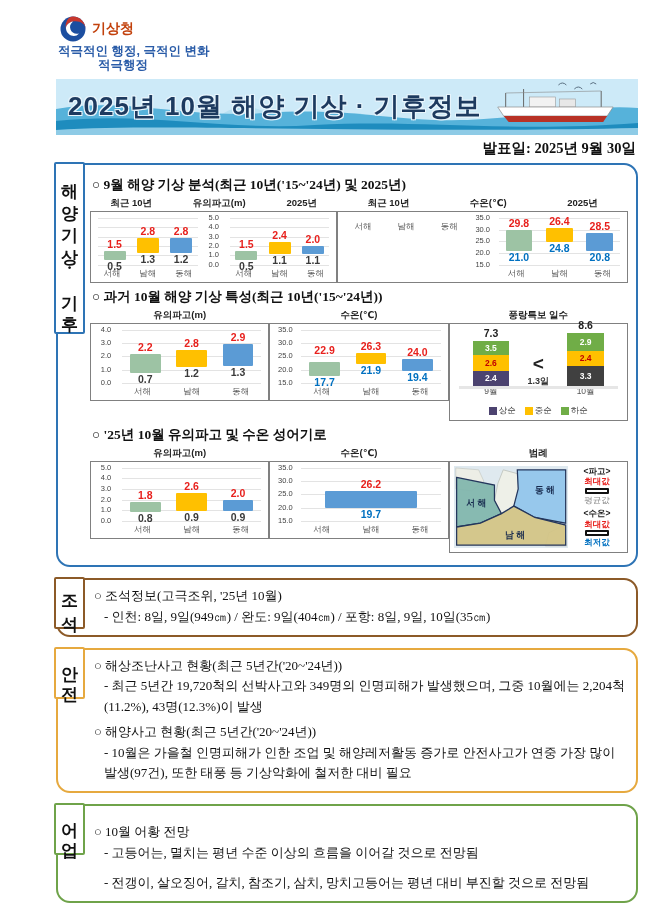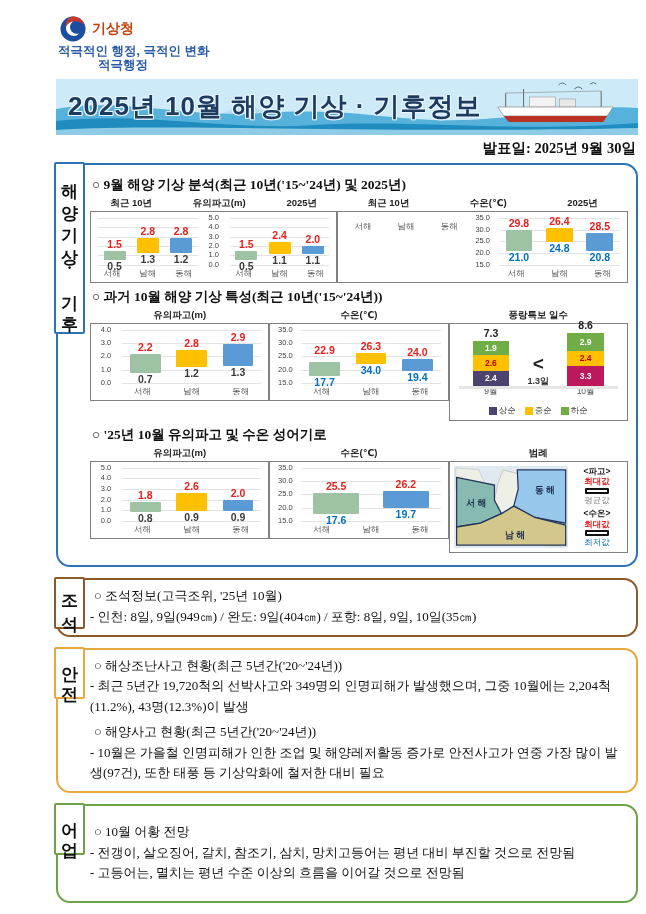--- a/index.html
+++ b/index.html
@@ -29,21 +29,21 @@
   .sect-marine { border:2.5px solid #2e74b5; }
   .sect-marine .sect-label { border:2px solid #2e74b5; letter-spacing:5px; padding:6px 2px; }
   .sect-tide { border:2px solid #8c5a28; }
   .sect-tide .sect-label { border:2px solid #8c5a28; }
   .sect-safety { border:2px solid #e6a93f; }
   .sect-safety .sect-label { border:2px solid #e6a93f; }
   .sect-fishery { border:2px solid #6fa34a; }
   .sect-fishery .sect-label { border:2px solid #6fa34a; }
 
   .sub-heading { font-size:13.5px; font-weight:bold; margin:5px 0 3px 2px; }
-  .body-line { font-size:13px; line-height:1.55; }
+  .body-line { font-size:13px; line-height:1.55; margin-left:14px; }
   .body-heading { font-size:13px; line-height:1.6; margin-left:4px; }
 
   
   .chart-row { display:flex; align-items:flex-start; margin:2px 0 4px 0; }
   .chart-block { display:flex; flex-direction:column; }
   .w46 { width:46%; } .w54 { width:54%; } .w33 { width:33.33%; }
   .chart-titles { display:flex; justify-content:space-around; font-family:"Liberation Sans","DejaVu Sans",sans-serif;
     font-size:9.5px; font-weight:bold; color:#222; height:14px; align-items:flex-end; padding-bottom:1px; }
   .chart-frame { border:1.2px solid #808080; background:#fff; display:flex; align-items:flex-start; padding:6px 3px 2px 3px; }
   .plot-group { flex:1; display:flex; flex-direction:column; min-width:0; }
@@ -80,21 +80,21 @@
   .lg-sq { width:8px; height:8px; }
 
   
   .map-frame { border:1.2px solid #808080; display:flex; padding:4px; gap:3px; height:92px; }
   .map-frame svg { flex:1; height:100%; }
   .map-keys { flex:0 0 52px; display:flex; flex-direction:column; align-items:center; justify-content:center;
     font-family:"Liberation Sans","DejaVu Sans",sans-serif; font-size:8.5px; line-height:1.25; }
   .key-head { color:#222; font-weight:bold; }
   .key-max { color:#e8211d; font-weight:bold; }
   .key-avg { color:#888; }
-  .key-min { color:#0070c0; font-weight:normal; }
+  .key-min { color:#0070c0; font-weight:bold; }
   .bar-icon { width:24px; height:8px; background:#fff; border:2px solid #111; border-radius:1px; margin:1px 0; }
   .key-gap { height:5px; }
 
   
   .footer { margin-top:4px; }
   .credits { text-align:center; font-size:14px; font-weight:bold; padding-bottom:4px; }
 </style>
 </head>
 <body>
 
@@ -348,21 +348,21 @@
                 <div class="gridline" style="top: 53px;"></div>
                 <div class="cells">
                   <div class="cell">
                     <div class="bar" style="bottom: 7.155px; height: 13.78px; background: rgb(157, 195, 164);"></div>
                     <div class="val max" style="bottom: 27px;">22.9</div>
                     <div class="val" style="bottom: -4.845px; color: rgb(0, 112, 192);">17.7</div>
                   </div>
                   <div class="cell">
                     <div class="bar" style="bottom: 18.285px; height: 11.66px; background: rgb(255, 192, 0);"></div>
                     <div class="val max" style="bottom: 30.945px;">26.3</div>
-                    <div class="val" style="bottom: 6.285px; color: rgb(0, 112, 192);">34.0</div>
+                    <div class="val" style="bottom: 6.285px; color: rgb(0, 112, 192);">21.9</div>
                   </div>
                   <div class="cell">
                     <div class="bar" style="bottom: 11.66px; height: 12.19px; background: rgb(91, 155, 213);"></div>
                     <div class="val max" style="bottom: 24.85px;">24.0</div>
                     <div class="val" style="bottom: -0.34px; color: rgb(0, 112, 192);">19.4</div>
                   </div>
                 </div>
               </div>
               <div class="cat-row">
                 <div class="cat">서해</div>
@@ -377,36 +377,36 @@
             <span>풍랑특보 일수</span>
           </div>
           <div class="chart-frame stacked-frame">
             <div class="stack-row">
               <div class="baseline" style="top: 56px;"></div>
               <div class="stack-cell">
                 <div class="stack-plot" style="height: 56px;">
                   <div class="stack-bar" style="height: 44.4348px;">
                     <div class="seg" style="height: 32.8767%; background: rgb(76, 67, 112);">2.4</div>
                     <div class="seg" style="height: 35.6164%; background: rgb(255, 192, 0); color: rgb(192, 0, 0);">2.6</div>
-                    <div class="seg" style="height: 31.5068%; background: rgb(112, 173, 71);">1.9</div>
+                    <div class="seg" style="height: 31.5068%; background: rgb(112, 173, 71);">3.5</div>
                   </div>
                   <div class="stack-total" style="bottom: 46.4348px;">7.3</div>
                 </div>
                 <div class="cat">9월</div>
               </div>
               <div class="cmp-cell" style="height: 72px;">
                 <div style="height: 56px; display: flex; flex-direction: column; justify-content: center; align-items: center;">
                   <div class="cmp-sym">&lt;</div>
                   <div class="cmp-note">1.3일</div>
                 </div>
               </div>
               <div class="stack-cell">
                 <div class="stack-plot" style="height: 56px;">
                   <div class="stack-bar" style="height: 52.3478px;">
-                    <div class="seg" style="height: 38.3721%; background: #be185d;">3.3</div>
+                    <div class="seg" style="height: 38.3721%; background: #404040;">3.3</div>
                     <div class="seg" style="height: 27.907%; background: rgb(255, 192, 0); color: rgb(192, 0, 0);">2.4</div>
                     <div class="seg" style="height: 33.7209%; background: rgb(112, 173, 71);">2.9</div>
                   </div>
                   <div class="stack-total" style="bottom: 54.3478px;">8.6</div>
                 </div>
                 <div class="cat">10월</div>
               </div>
             </div>
             <div class="stack-legend">
               <div class="lg-item">
@@ -488,25 +488,20 @@
               <span class="tick" style="top: 49px;">15.0</span>
             </div>
             <div class="plot-group">
               <div class="plot-area" style="height: 53px;">
                 <div class="gridline" style="top: 0px;"></div>
                 <div class="gridline" style="top: 13.25px;"></div>
                 <div class="gridline" style="top: 26.5px;"></div>
                 <div class="gridline" style="top: 39.75px;"></div>
                 <div class="gridline" style="top: 53px;"></div>
                 <div class="cells">
-                  <div class="cell">
-                    <div class="bar" style="bottom: 6.89px; height: 20.935px; background: rgb(157, 195, 164);"></div>
-                    <div class="val max" style="bottom: 28.825px;">25.5</div>
-                    <div class="val" style="bottom: -5.11px; color: rgb(0, 112, 192);">17.6</div>
-                  </div>
                   <div class="cell">
                     <div class="bar" style="bottom: 12.455px; height: 17.225px; background: rgb(91, 155, 213);"></div>
                     <div class="val max" style="bottom: 30.68px;">26.2</div>
                     <div class="val" style="bottom: 0.455px; color: rgb(0, 112, 192);">19.7</div>
                   </div>
                 </div>
               </div>
               <div class="cat-row">
                 <div class="cat">서해</div>
                 <div class="cat">남해</div>
@@ -558,22 +553,22 @@
     <div class="sect-label">안전</div>
     <div class="body-heading">○ 해상조난사고 현황(최근 5년간('20~'24년))</div>
     <div class="body-line">- 최근 5년간 19,720척의 선박사고와 349명의 인명피해가 발생했으며, 그중 10월에는 2,204척(11.2%), 43명(12.3%)이 발생</div>
     <div class="body-heading" style="margin-top:5px;">○ 해양사고 현황(최근 5년간('20~'24년))</div>
     <div class="body-line">- 10월은 가을철 인명피해가 인한 조업 및 해양레저활동 증가로 안전사고가 연중 가장 많이 발생(97건), 또한 태풍 등 기상악화에 철저한 대비 필요</div>
   </div>
 
   <div class="sect sect-fishery">
     <div class="sect-label">어업</div>
     <div class="body-heading" style="margin-top:10px;">○ 10월 어황 전망</div>
+    <div class="body-line" style="margin-bottom:10px;">- 고등어는, 멸치는 평년 수준 이상의 흐름을 이어갈 것으로 전망됨</div>
     <div class="body-line">- 전갱이, 살오징어, 갈치, 참조기, 삼치, 망치고등어는 평년 대비 부진할 것으로 전망됨</div>
-    <div class="body-line" style="margin-bottom:10px;">- 고등어는, 멸치는 평년 수준 이상의 흐름을 이어갈 것으로 전망됨</div>
   </div>
 
   <div class="footer">
     <div class="credits">자료협조: 국립해양조사원, 해양경찰청, 중앙해양안전심판원, 국립수산과학원</div>
 
   </div>
 
 </div>
 
 </body></html>

